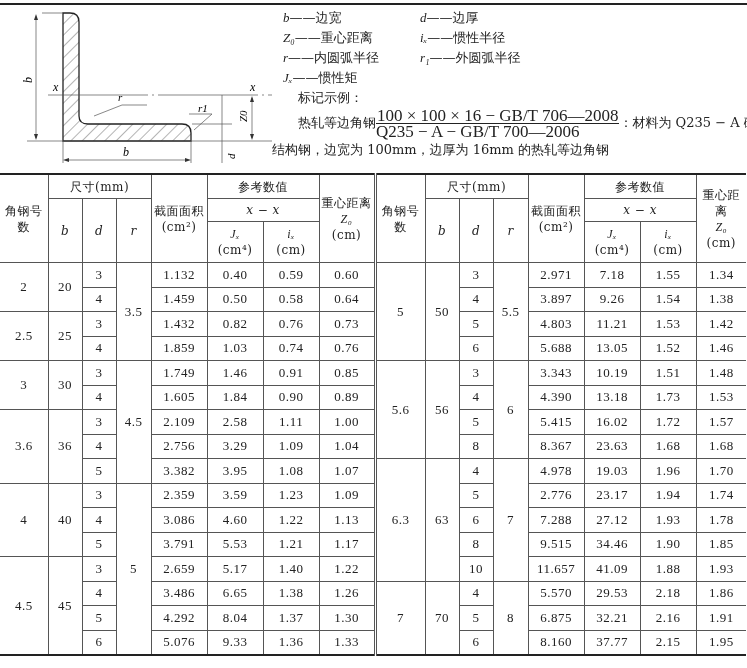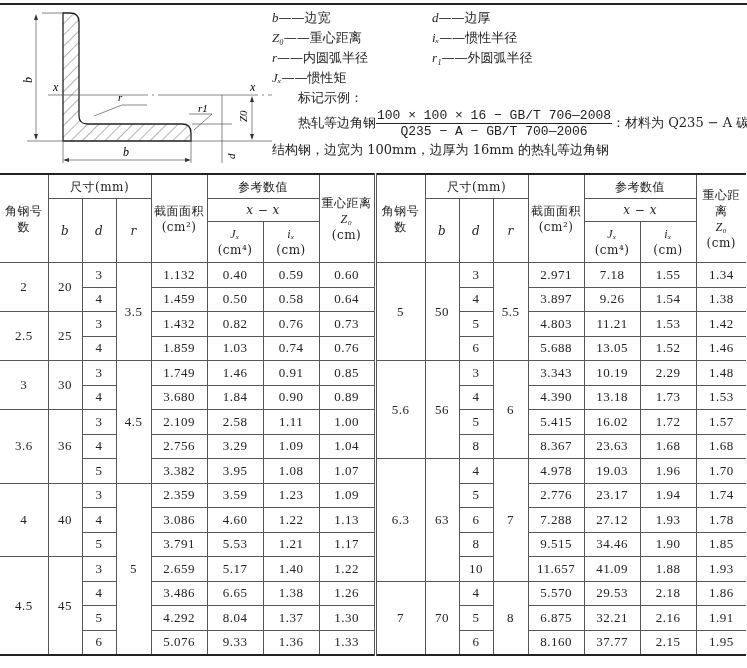--- a/index.html
+++ b/index.html
@@ -2,25 +2,25 @@
 <html><head>
 <meta charset="utf-8">
 <style>
   html, body { margin:0; padding:0; background:#fff; }
   body { width:747px; height:668px; position:relative; overflow:hidden;
          font-family:"DejaVu Serif", "Liberation Serif", serif; color:#222; }
   .topline { position:absolute; left:0; top:3px; width:747px; height:2px; background:#222; }
   .figure { position:absolute; left:22px; top:8px; width:250px; height:155px; }
   .legend { position:absolute; left:272px; top:8px; width:470px; font-size:13px; line-height:20px; }
   .legend .row { position:relative; height:20px; white-space:nowrap; }
-  .legend .c1 { position:absolute; left:0; }
-  .legend .c2 { position:absolute; left:160px; }
+  .legend .c1 { position:absolute; left:11px; }
+  .legend .c2 { position:absolute; left:148px; }
   .legend i { font-family:"Liberation Serif", serif; font-style:italic; }
   .legend .ex { margin-left:26px; }
-  .frac { display:inline-block; vertical-align:middle; text-align:center; font-family:Liberation Mono, monospace; font-size:13px; line-height:15px; }
+  .frac { display:inline-block; vertical-align:middle; font-family:Liberation Serif, serif; font-size:17px; line-height:15px; }
   .frac .num { display:block; border-bottom:1px solid #222; padding:0 1px; }
   .frac .den { display:block; }
   table.steel { position:absolute; left:0; top:173px; width:742px; border-collapse:collapse;
                 font-size:12px; table-layout:fixed; }
   table.steel td { border:1px solid #555; text-align:center; padding:0; height:23.5px;
                    font-family:"Liberation Serif", serif; font-size:13px; letter-spacing:0.5px; }
   table.steel tr.hdr td { font-family:"DejaVu Serif", serif; font-size:12px; height:auto; line-height:16px; }
   table.steel td.sep { border-right:3px double #555; }
   table.steel { border-top:2px solid #222; border-bottom:2px solid #222; }
   table.steel td.first { border-left:none; }
@@ -204,26 +204,26 @@
         <td>1.749</td>
         <td>1.46</td>
         <td>0.91</td>
         <td class="sep">0.85</td>
         <td rowspan="4">5.6</td>
         <td rowspan="4">56</td>
         <td>3</td>
         <td rowspan="4">6</td>
         <td>3.343</td>
         <td>10.19</td>
-        <td>2.29</td>
+        <td>1.51</td>
         <td class="last">1.48</td>
       </tr>
       <tr>
         <td>4</td>
-        <td>3.680</td>
+        <td>1.605</td>
         <td>1.84</td>
         <td>0.90</td>
         <td class="sep">0.89</td>
         <td>4</td>
         <td>4.390</td>
         <td>13.18</td>
         <td>1.73</td>
         <td class="last">1.53</td>
       </tr>
       <tr>

